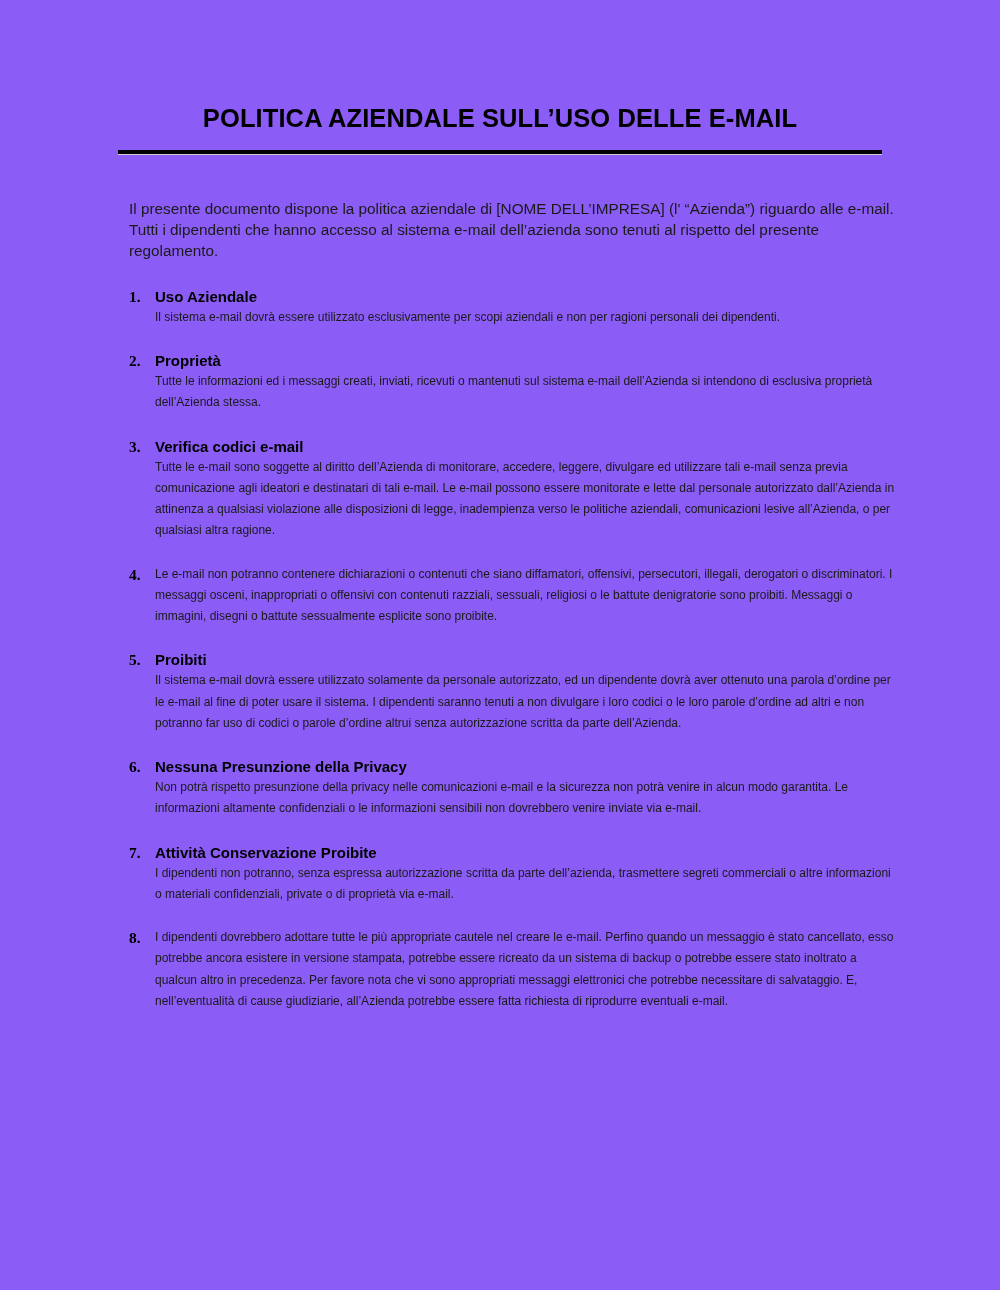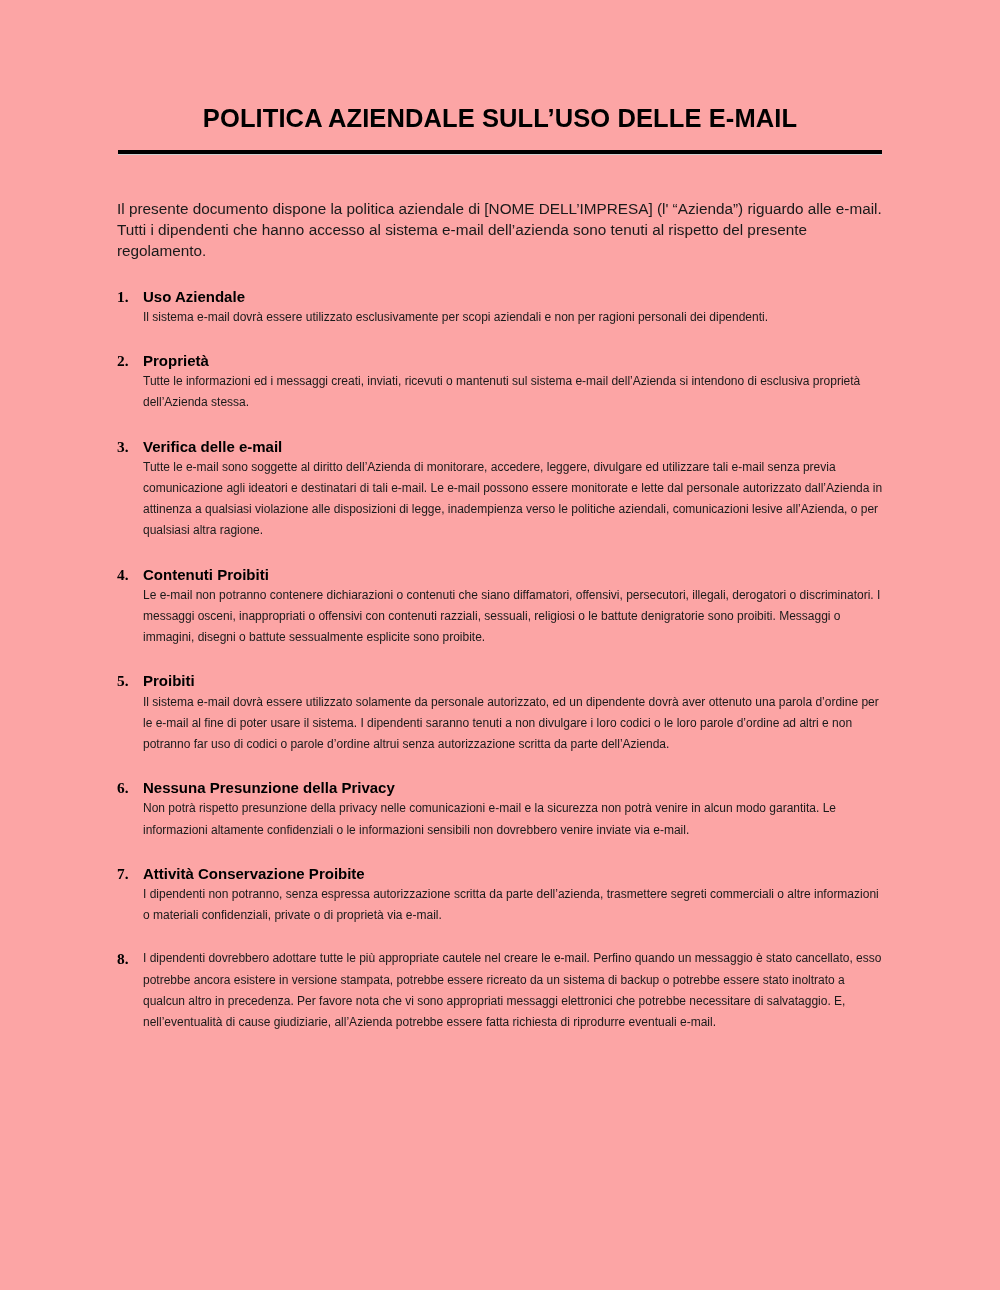--- a/index.html
+++ b/index.html
@@ -13,21 +13,21 @@
     height: 1290px;
     font-family: "Liberation Sans", sans-serif;
     color: #0d0d0d;
     -webkit-font-smoothing: antialiased;
   }
 
   .page {
     position: relative;
     width: 1000px;
     height: 1290px;
-    background: #fca5a5;
+    background: #8b5cf6;
     box-sizing: border-box;
     overflow: hidden;
   }
 
   
   .title-block {
     position: absolute;
     left: 118px;
     top: 104px;
     width: 764px;
@@ -47,21 +47,21 @@
     margin-top: 17px;
     width: 764px;
     height: 4px;
     background: #000000;
     border-bottom: 1px solid #cfcfcf;
   }
 
   
   .content {
     position: absolute;
-    left: 117px;
+    left: 129px;
     top: 198px;
     width: 768px;
   }
 
   .intro {
     margin: 0;
     font-size: 15.3px;
     line-height: 21.2px;
     text-align: left;
     color: #1a1a1a;
@@ -130,27 +130,26 @@
       </li>
 
       <li class="clause">
         <span class="clause-num">2.</span>
         <p class="clause-heading">Proprietà</p>
         <p class="clause-body">Tutte le informazioni ed i messaggi creati, inviati, ricevuti o mantenuti sul sistema e-mail dell’Azienda si intendono di esclusiva proprietà dell’Azienda stessa.</p>
       </li>
 
       <li class="clause">
         <span class="clause-num">3.</span>
-        <p class="clause-heading">Verifica delle e-mail</p>
+        <p class="clause-heading">Verifica codici e-mail</p>
         <p class="clause-body">Tutte le e-mail sono soggette al diritto dell’Azienda di monitorare, accedere, leggere, divulgare ed utilizzare tali e-mail senza previa comunicazione agli ideatori e destinatari di tali e-mail. Le e-mail possono essere monitorate e lette dal personale autorizzato dall’Azienda in attinenza a qualsiasi violazione alle disposizioni di legge, inadempienza verso le politiche aziendali, comunicazioni lesive all’Azienda, o per qualsiasi altra ragione.</p>
       </li>
 
       <li class="clause">
         <span class="clause-num">4.</span>
-        <p class="clause-heading">Contenuti Proibiti</p>
         <p class="clause-body">Le e-mail non potranno contenere dichiarazioni o contenuti che siano diffamatori, offensivi, persecutori, illegali, derogatori o discriminatori. I messaggi osceni, inappropriati o offensivi con contenuti razziali, sessuali, religiosi o le battute denigratorie sono proibiti. Messaggi o immagini, disegni o battute sessualmente esplicite sono proibite.</p>
       </li>
 
       <li class="clause">
         <span class="clause-num">5.</span>
         <p class="clause-heading">Proibiti</p>
         <p class="clause-body">Il sistema e-mail dovrà essere utilizzato solamente da personale autorizzato, ed un dipendente dovrà aver ottenuto una parola d’ordine per le e-mail al fine di poter usare il sistema. I dipendenti saranno tenuti a non divulgare i loro codici o le loro parole d’ordine ad altri e non potranno far uso di codici o parole d’ordine altrui senza autorizzazione scritta da parte dell’Azienda.</p>
       </li>
 
       <li class="clause">

